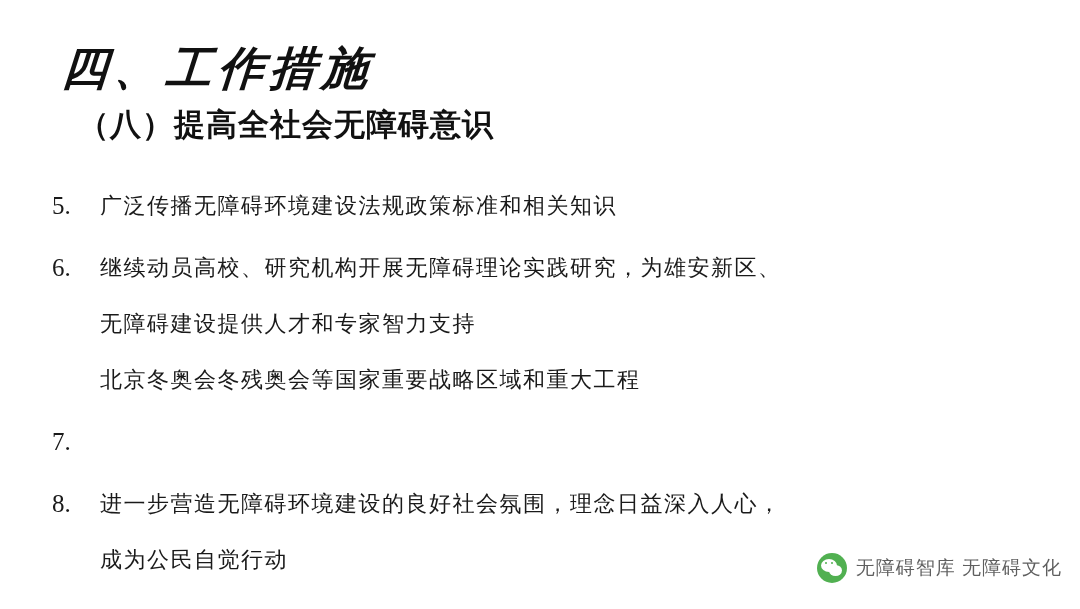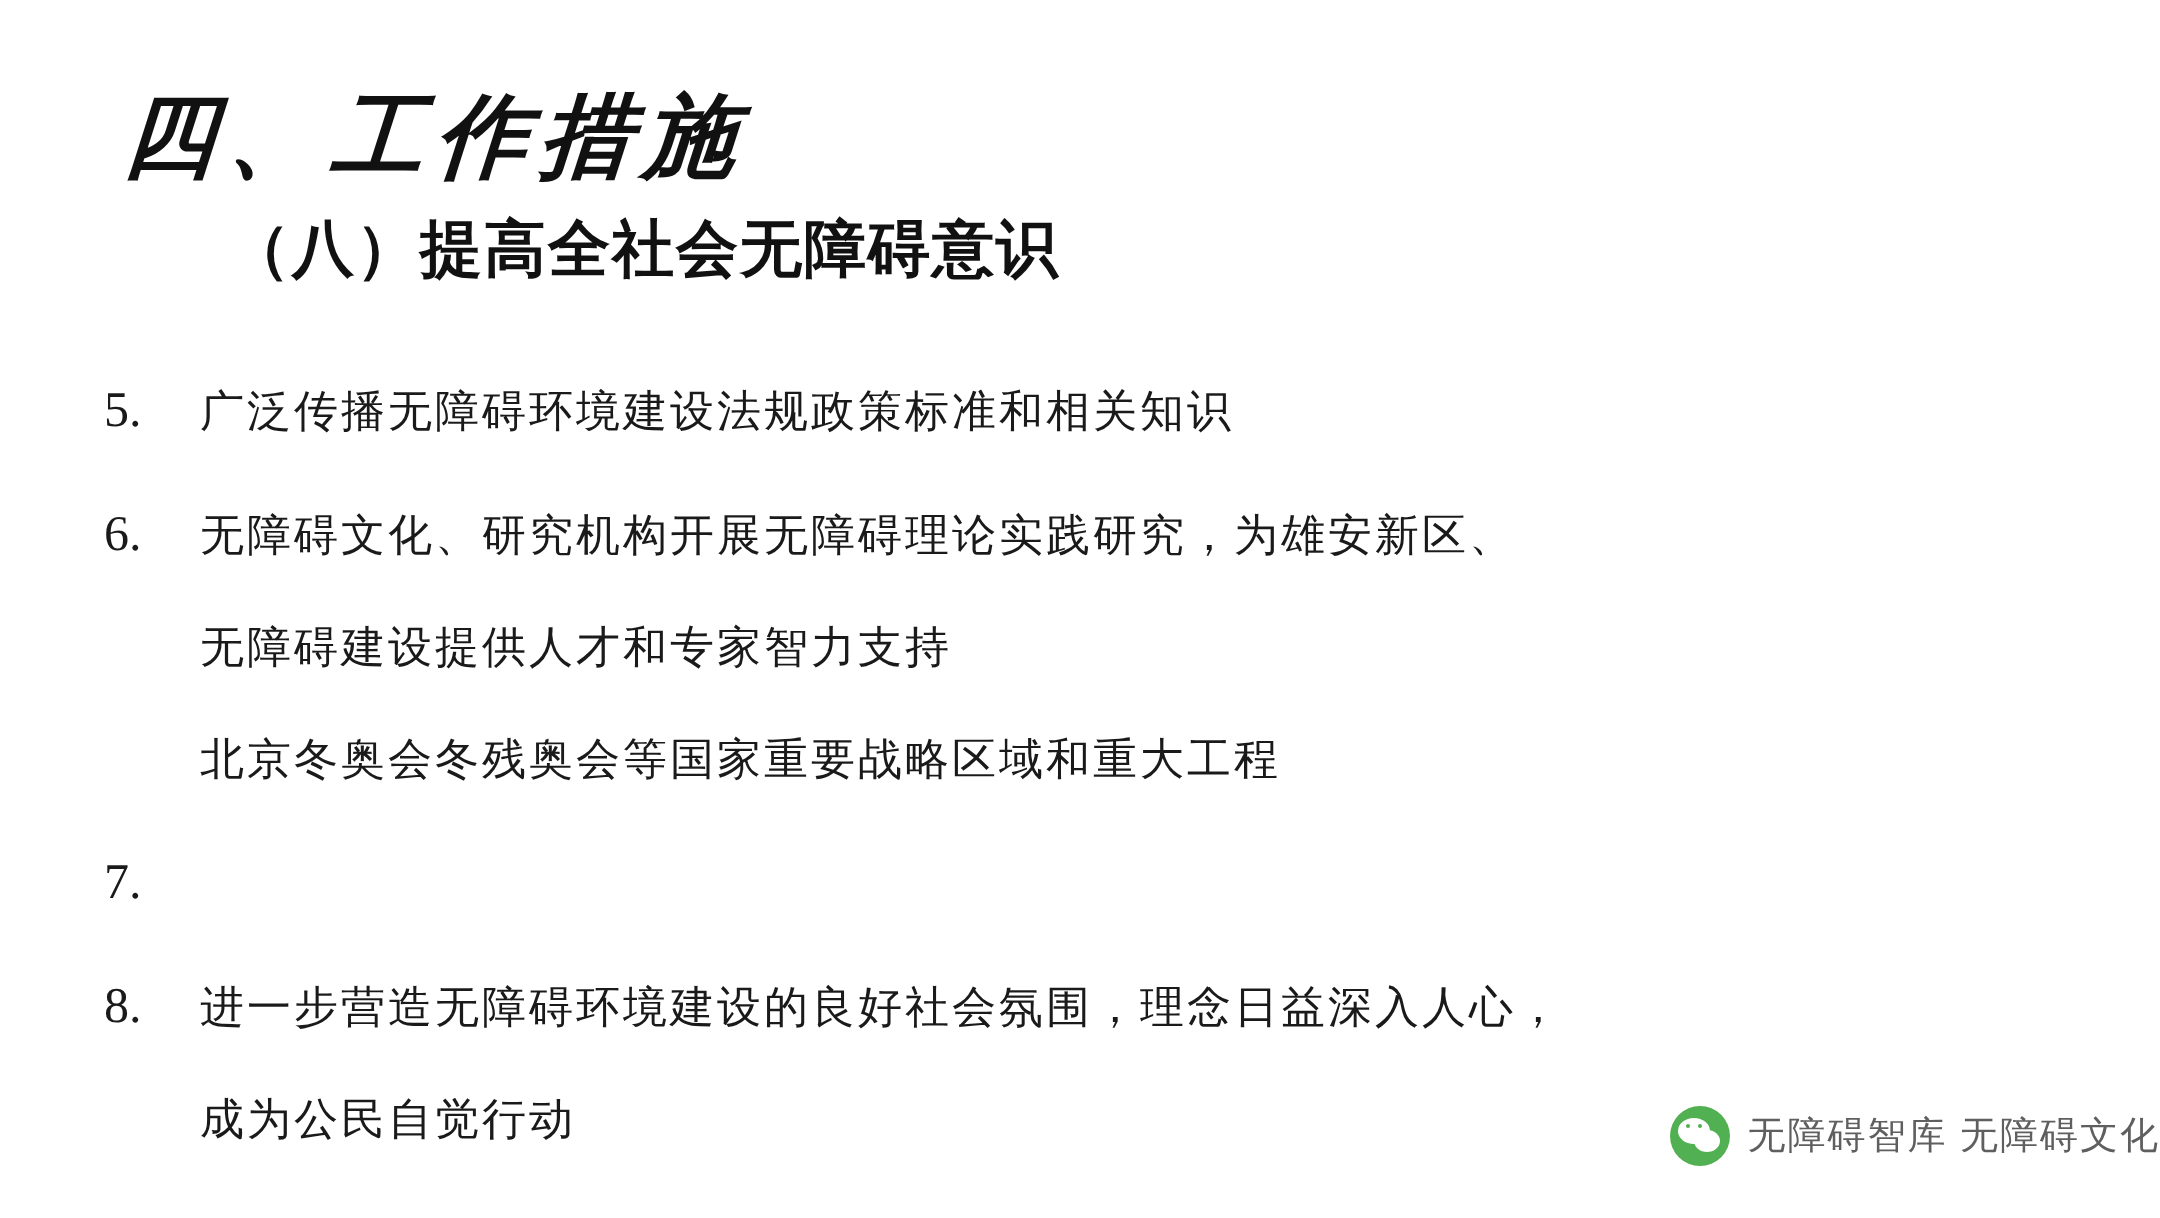--- a/index.html
+++ b/index.html
@@ -39,21 +39,20 @@
   .sub-title {
     position: absolute;
     left: 78px;
     top: 104px;
     font-family: "Liberation Sans", "DejaVu Sans", sans-serif;
     font-size: 31px;
     font-weight: bold;
     letter-spacing: 1px;
     color: #111;
     white-space: nowrap;
-    margin-left: 36px;
   }
 
   
   .body-list {
     position: absolute;
     left: 52px;
     top: 178px;
     width: 990px;
   }
   .item {
@@ -79,21 +78,21 @@
     line-height: 56px;
     letter-spacing: 1.5px;
     color: #1a1a1a;
     white-space: nowrap;
     font-family: "Liberation Serif", "DejaVu Serif", serif;
   }
 
   
   .watermark {
     position: absolute;
-    right: 0;
+    right: 18px;
     bottom: 26px;
     display: flex;
     align-items: center;
     gap: 9px;
     opacity: 0.88;
   }
   .wechat-badge {
     width: 30px;
     height: 30px;
     border-radius: 50%;
@@ -144,21 +143,21 @@
     <div class="item">
       <div class="item-num">5.</div>
       <div class="item-lines">
         <div class="line">广泛传播无障碍环境建设法规政策标准和相关知识</div>
       </div>
     </div>
 
     <div class="item">
       <div class="item-num">6.</div>
       <div class="item-lines">
-        <div class="line">无障碍文化、研究机构开展无障碍理论实践研究，为雄安新区、</div>
+        <div class="line">继续动员高校、研究机构开展无障碍理论实践研究，为雄安新区、</div>
         <div class="line">无障碍建设提供人才和专家智力支持</div>
         <div class="line">北京冬奥会冬残奥会等国家重要战略区域和重大工程</div>
       </div>
     </div>
 
     <div class="item">
       <div class="item-num">7.</div>
       <div class="item-lines">
       </div>
     </div>

